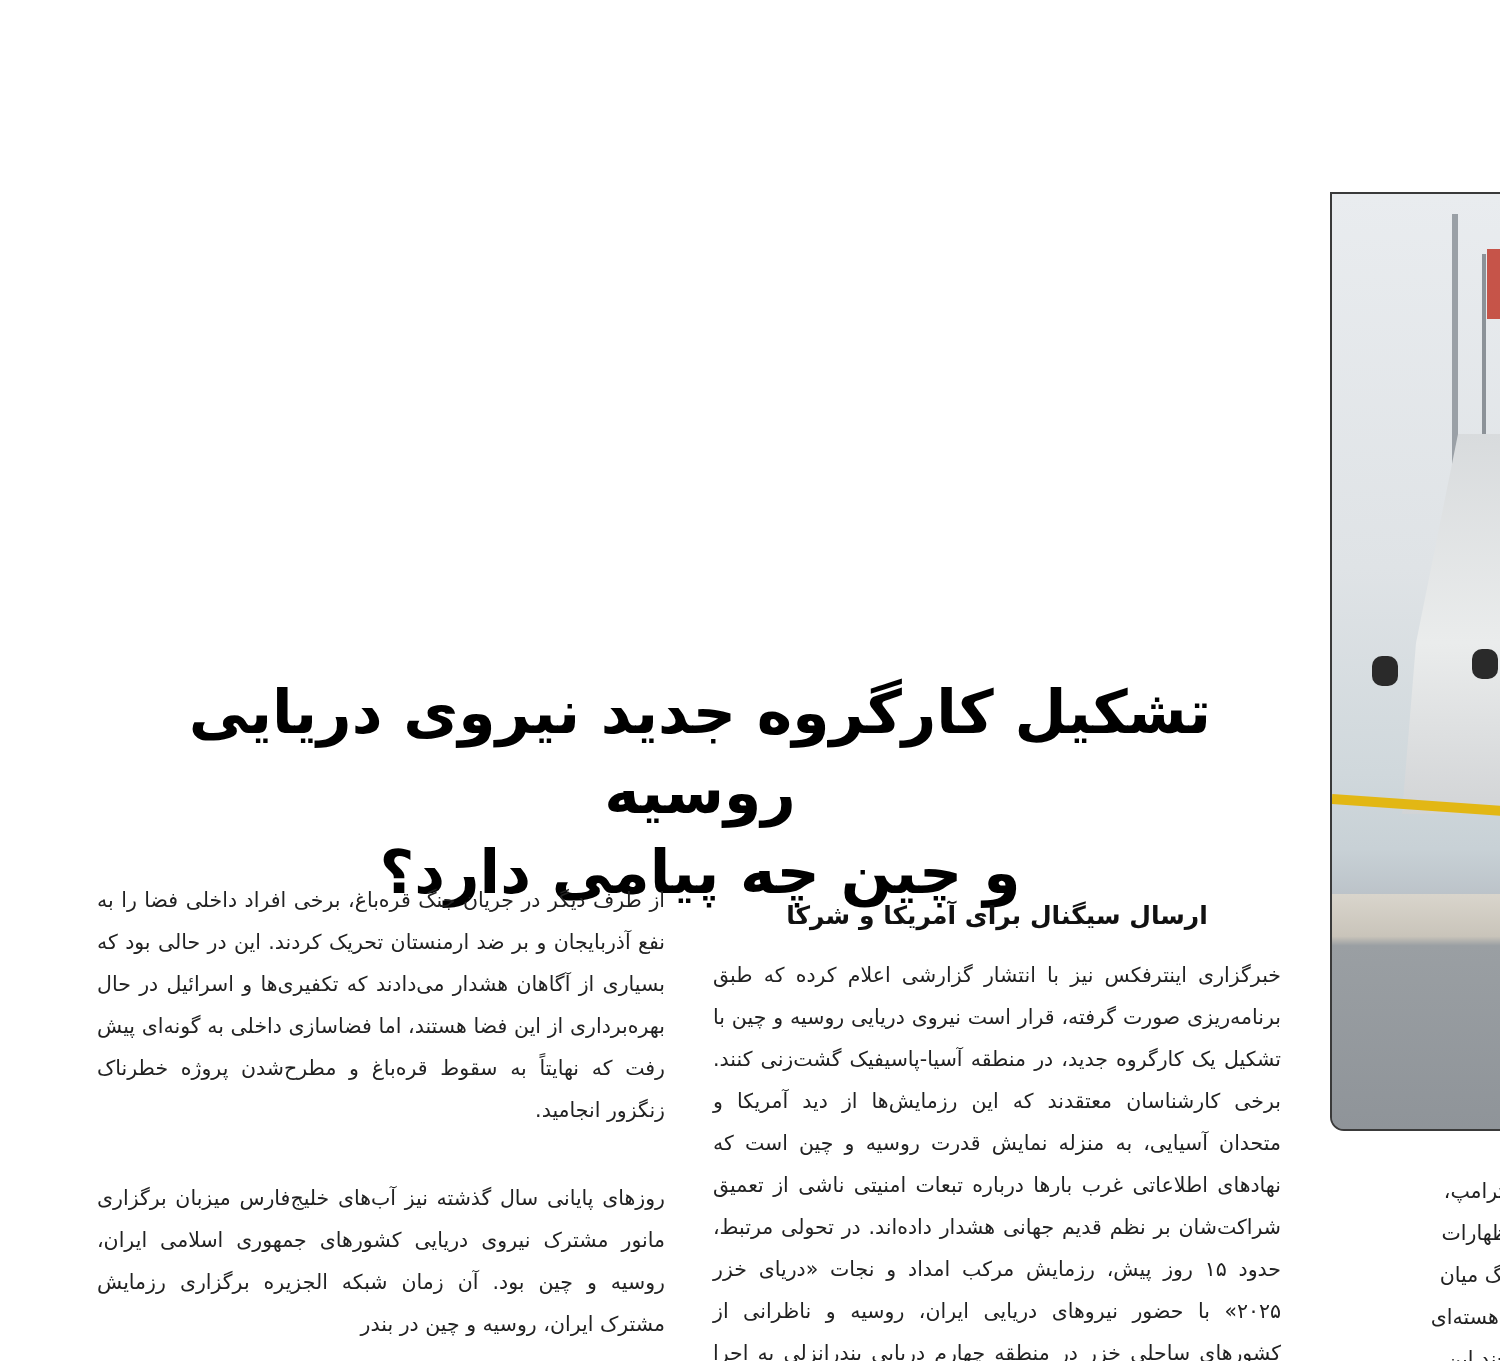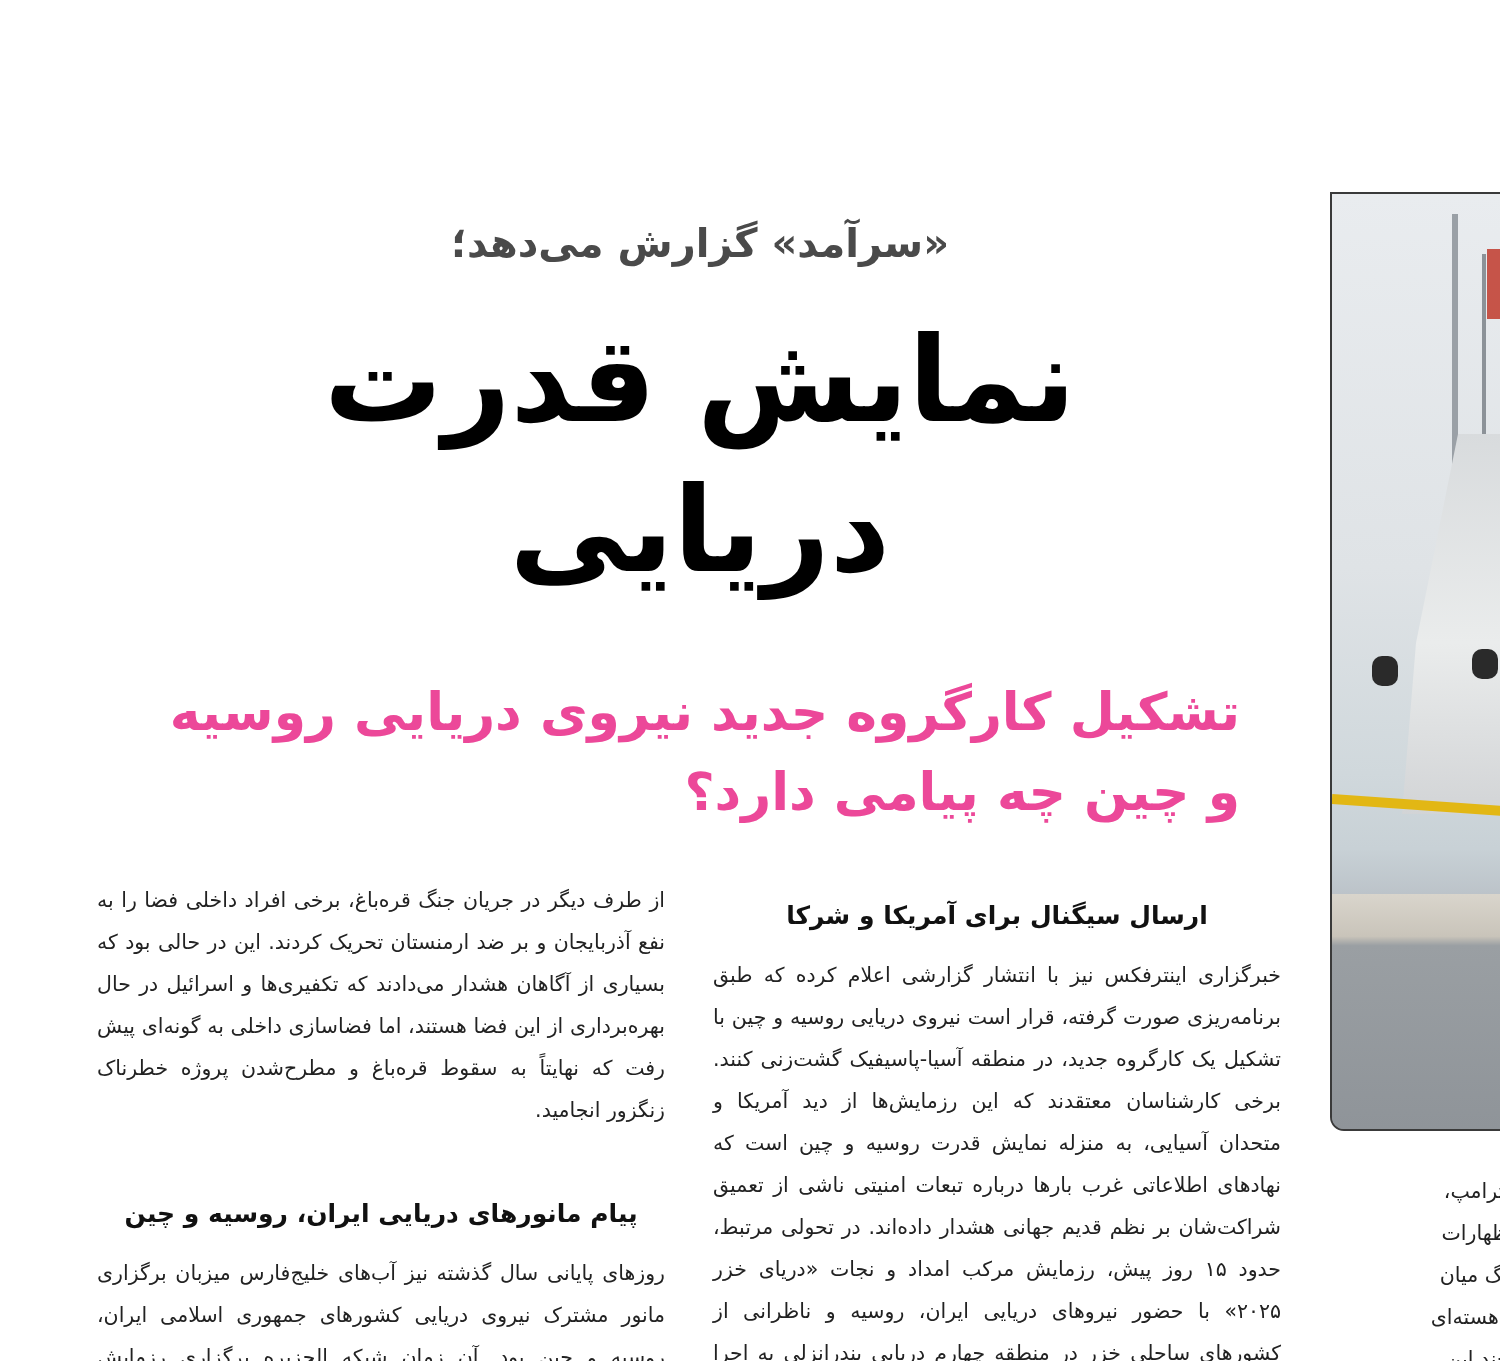--- a/index.html
+++ b/index.html
@@ -41,23 +41,24 @@
       font-weight: bold;
       color: #000000;
       line-height: 150px;
       letter-spacing: -2px;
     }
     .subheadline {
       position: absolute;
       top: 672px;
       left: 160px;
       width: 1080px;
-      font-size: 52px;
-      font-weight: bold;
-      color: #ec4899;
+      text-align: center;
+      font-size: 60px;
+      font-weight: bold;
+      color: #000000;
       line-height: 80px;
     }
     .col {
       position: absolute;
       top: 878px;
       font-size: 20.5px;
       line-height: 42px;
       color: #222222;
       text-align: justify;
       text-align-last: right;
@@ -172,40 +173,37 @@
       width: 190px;
       height: 235px;
       background: linear-gradient(180deg, #d9d5cc 0%, #c9c4ba 18%, #9a9fa3 22%, #8f9499 100%);
     }
   </style>
 </head>
 <body>
 
 <div class="page">
 
-  <div class="kicker">«سرآمد» گزارش می‌دهد؛</div>
 
   <div class="headline">
-    <div>نمایش قدرت دریایی</div>
   </div>
 
   <div class="subheadline">
     <div>تشکیل کارگروه جدید نیروی دریایی روسیه</div>
     <div>و چین چه پیامی دارد؟</div>
   </div>
 
   <div class="col col-right">
     <p class="section-head">ارسال سیگنال برای آمریکا و شرکا</p>
     <p class="para">خبرگزاری اینترفکس نیز با انتشار گزارشی اعلام کرده که طبق برنامه‌ریزی صورت گرفته، قرار است نیروی دریایی روسیه و چین با تشکیل یک کارگروه جدید، در منطقه آسیا-پاسیفیک گشت‌زنی کنند. برخی کارشناسان معتقدند که این رزمایش‌ها از دید آمریکا و متحدان آسیایی، به منزله نمایش قدرت روسیه و چین است که نهادهای اطلاعاتی غرب بارها درباره تبعات امنیتی ناشی از تعمیق شراکت‌شان بر نظم قدیم جهانی هشدار داده‌اند. در تحولی مرتبط، حدود ۱۵ روز پیش، رزمایش مرکب امداد و نجات «دریای خزر ۲۰۲۵» با حضور نیروهای دریایی ایران، روسیه و ناظرانی از کشورهای ساحلی خزر در منطقه چهارم دریایی بندرانزلی به اجرا درآمد که نشان</p>
   </div>
 
   <div class="col col-left">
     <p class="para">از طرف دیگر در جریان جنگ قره‌باغ، برخی افراد داخلی فضا را به نفع آذربایجان و بر ضد ارمنستان تحریک کردند. این در حالی بود که بسیاری از آگاهان هشدار می‌دادند که تکفیری‌ها و اسرائیل در حال بهره‌برداری از این فضا هستند، اما فضاسازی داخلی به گونه‌ای پیش رفت که نهایتاً به سقوط قره‌باغ و مطرح‌شدن پروژه خطرناک زنگزور انجامید.</p>
     <div class="gap"></div>
-    <p class="section-head">پیام مانورهای دریایی ایران، روسیه و چین</p>
     <p class="para">روزهای پایانی سال گذشته نیز آب‌های خلیج‌فارس میزبان برگزاری مانور مشترک نیروی دریایی کشورهای جمهوری اسلامی ایران، روسیه و چین بود. آن زمان شبکه الجزیره برگزاری رزمایش مشترک ایران، روسیه و چین در بندر</p>
   </div>
 
   <div class="col-far">
     <span class="line">که دونالد ترامپ،</span>
     <span class="line">به دنبال اظهارات</span>
     <span class="line">احتمال جنگ میان</span>
     <span class="line">زیردریایی هسته‌ای</span>
     <span class="line">دست‌کم چند این</span>
   </div>

